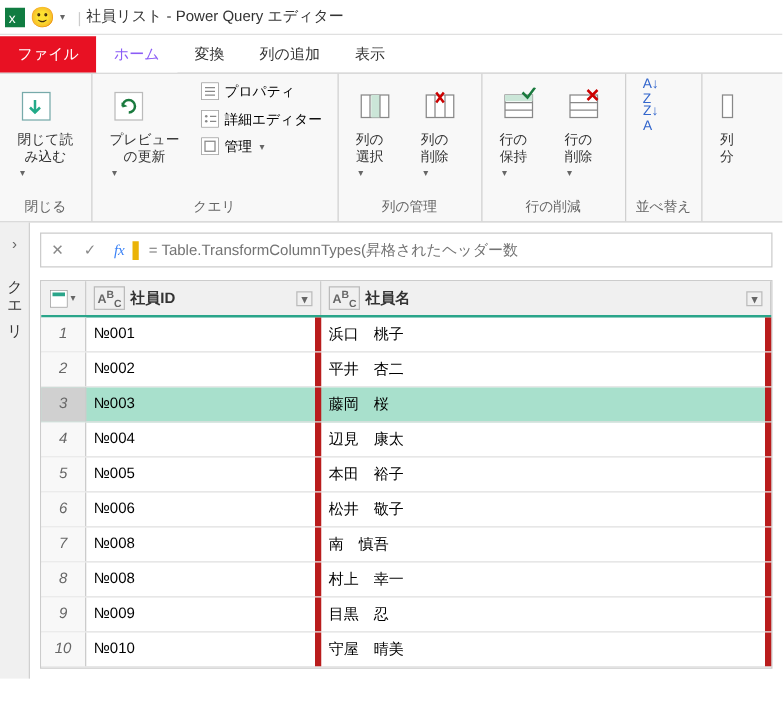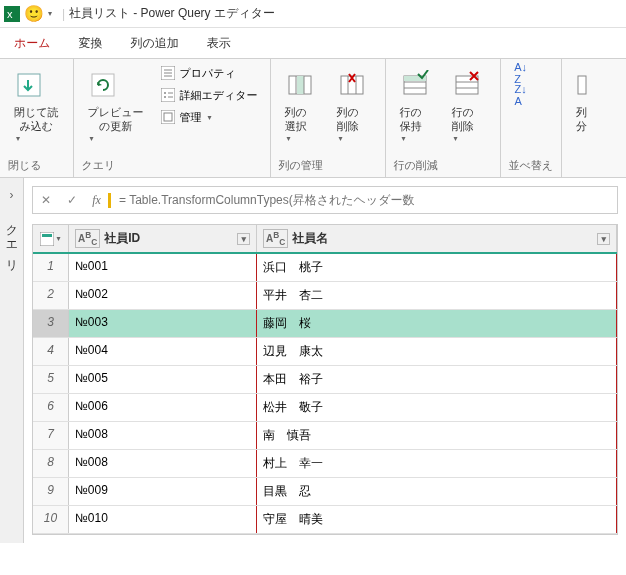--- a/index.html
+++ b/index.html
@@ -8,57 +8,57 @@
 .titlebar { display: flex; align-items: center; height: 28px; padding: 0 4px; background: #fff; border-bottom: 1px solid #e0e0e0; }
 .titlebar .app-icon { width: 16px; height: 16px; margin-right: 4px; }
 .titlebar .smile { font-size: 16px; margin-right: 4px; }
 .titlebar .dropdown-arrow { font-size: 8px; color: #666; margin-right: 6px; }
 .titlebar .sep { color: #ccc; margin: 0 4px; }
 .titlebar .title { color: #333; }
 
 .tabs { display: flex; align-items: flex-end; height: 30px; background: #fff; }
 .tab { padding: 6px 14px; cursor: pointer; color: #333; }
 .tab.file { background: #e81123; color: #fff; }
-.tab.active { background: #fff; color: #b91c1c; }
+.tab.active { background: #fff; color: #8b5cf6; }
 
 .ribbon { display: flex; border-top: 1px solid #d0d0d0; border-bottom: 1px solid #d0d0d0; background: #f8f8f8; height: 120px; }
 .ribbon-group { border-right: 1px solid #d0d0d0; padding: 4px 8px 2px; display: flex; flex-direction: column; justify-content: space-between; }
 .ribbon-group-content { display: flex; gap: 6px; }
-.ribbon-group-label { font-size: 11px; color: #666; padding: 2px 0; font-family: Liberation Serif, serif; }
+.ribbon-group-label { text-align: center; font-size: 11px; color: #666; padding: 2px 0; font-family: Liberation Serif, serif; }
 .big-btn { display: flex; flex-direction: column; align-items: flex-start; justify-content: flex-start; padding: 4px 6px; cursor: pointer; text-align: center; min-width: 46px; }
 .big-btn .icon-box { height: 36px; display: flex; align-items: center; justify-content: center; margin-bottom: 2px; }
 .big-btn .label { font-size: 11px; line-height: 1.3; color: #333; }
 .small-btn-stack { display: flex; flex-direction: column; gap: 2px; justify-content: flex-start; }
 .small-btn { display: flex; align-items: center; gap: 4px; padding: 2px 4px; cursor: pointer; font-size: 11px; }
 .small-btn .mini-icon { width: 16px; height: 16px; display: inline-flex; align-items: center; justify-content: center; }
 .arr { font-size: 8px; color: #666; margin-left: 2px; }
 
 .workspace { display: flex; }
 .side-tab { width: 24px; background: #f0f0f0; border-right: 1px solid #d0d0d0; display: flex; flex-direction: column; align-items: center; padding-top: 6px; }
 .side-tab .chev { font-size: 12px; color: #666; cursor: pointer; padding: 4px; }
 .side-tab .vtext { writing-mode: vertical-rl; font-size: 12px; color: #333; margin-top: 10px; letter-spacing: 4px; }
 
 .main { flex: 1; padding: 8px; }
 .formula-bar { display: flex; align-items: center; border: 1px solid #ccc; height: 28px; margin-bottom: 10px; background: #fff; }
 .formula-bar .fb-btn { width: 26px; text-align: center; color: #888; cursor: pointer; }
-.formula-bar .fx { font-style: italic; font-family: serif; color: #737373; width: 26px; text-align: center; border-right: 3px solid #eab308; }
+.formula-bar .fx { font-style: italic; font-family: serif; color: #3b82f6; width: 26px; text-align: center; border-right: 5px solid #eab308; }
 .formula-bar .formula { flex: 1; padding: 0 8px; white-space: nowrap; overflow: hidden; color: #737373; }
 
 .grid { border: 1px solid #ccc; }
 .grid-head { display: flex; background: #f0f0f0; border-bottom: 2px solid #2aa58a; }
 .gh-corner { width: 36px; border-right: 1px solid #ccc; padding: 4px; display:flex; align-items:center; justify-content:center; }
 .gh-cell { display: flex; align-items: center; gap: 4px; padding: 4px 6px; border-right: 1px solid #ccc; font-weight: bold; color: #333; position: relative; }
 .gh-cell .type-icon { font-size: 10px; color: #666; border: 1px solid #bbb; padding: 0 2px; }
 .gh-cell .col-arrow { margin-left: auto; font-size: 9px; color: #666; border: 1px solid #bbb; padding: 0 3px; cursor: pointer; }
 .col1 { width: 188px; }
 .col2 { flex: 1; min-width: 150px; }
 
 .grid-row { display: flex; border-bottom: 1px solid #e0e0e0; }
 .grid-row .row-num { width: 36px; border-right: 1px solid #ccc; text-align: center; padding: 5px 0; color: #666; font-style: italic; background: #f8f8f8; }
-.grid-row .cell { padding: 5px 6px; border-right: 1px solid #b91c1c; }
+.grid-row .cell { padding: 5px 6px; border-right: 5px solid #b91c1c; }
 .grid-row.selected { background: #a8e0cc; }
 .grid-row.selected .row-num { background: #d0d0d0; }
 </style>
 </head>
 <body>
 
 <div class="titlebar">
   <span class="app-icon">
     <svg viewBox="0 0 16 16">
         <rect width="16" height="16" fill="#107c41"></rect>
@@ -67,20 +67,21 @@
   </span>
   <span class="smile">🙂</span>
   <span class="dropdown-arrow">▾</span>
   <span class="sep">|</span>
   <span class="title">
     <span>社員リスト</span> - <span>Power Query エディター</span>
   </span>
 </div>
 
 <div class="tabs">
+  <div class="tab file">ファイル</div>
   <div class="tab active">ホーム</div>
   <div class="tab">変換</div>
   <div class="tab">列の追加</div>
   <div class="tab">表示</div>
 </div>
 
 <div class="ribbon">
 
   <div class="ribbon-group">
     <div class="ribbon-group-content">

